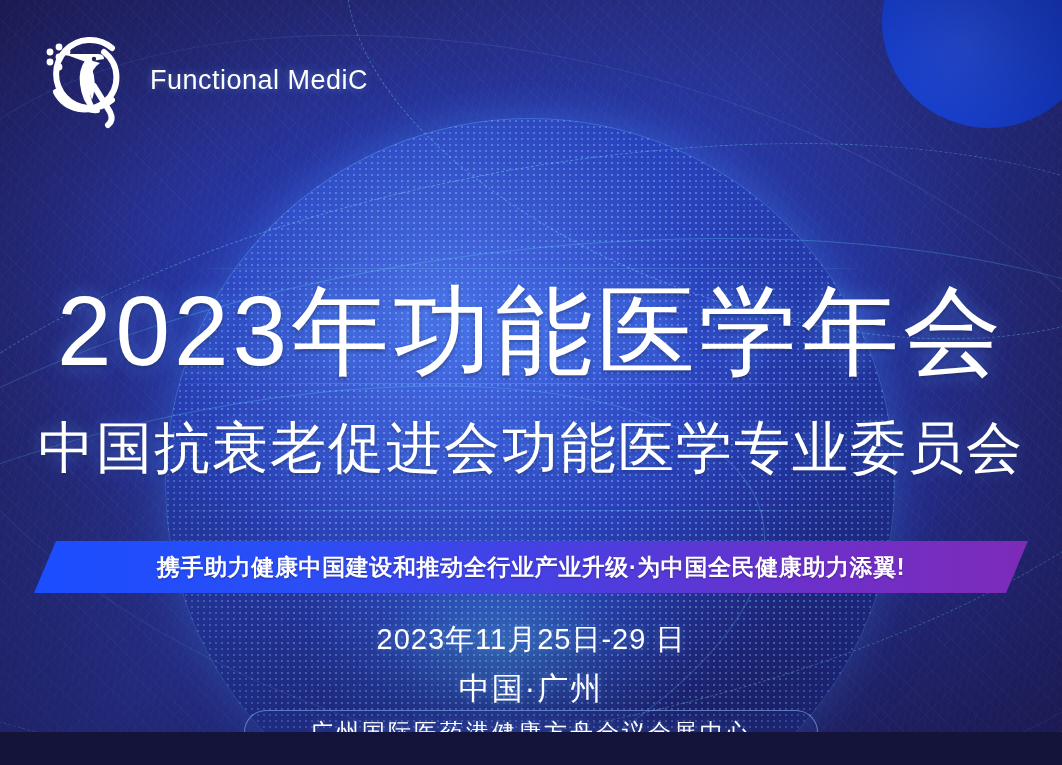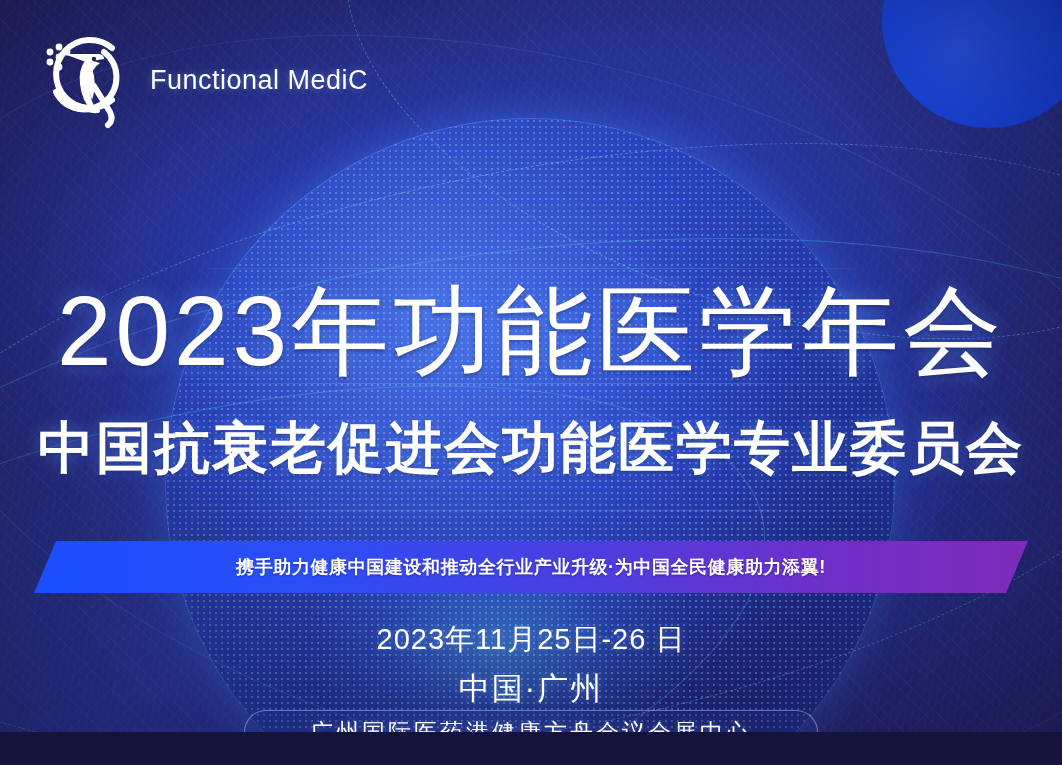--- a/index.html
+++ b/index.html
@@ -103,36 +103,36 @@
 
   
   .headline{
     position:absolute;left:0;right:0;top:282px;text-align:center;
     color:#fff;font-size:98px;line-height:1;font-weight:400;letter-spacing:4px;
     text-shadow:0 0 18px rgba(90,150,255,.55), 0 2px 4px rgba(10,12,50,.5);
     white-space:nowrap;
   }
   .subhead{
     position:absolute;left:0;right:0;top:420px;text-align:center;
-    color:#fff;font-size:56px;line-height:1;font-weight:700;letter-spacing:2px;
+    color:#fff;font-size:56px;line-height:1;font-weight:400;letter-spacing:2px;
     text-shadow:0 0 14px rgba(90,150,255,.5), 0 2px 4px rgba(10,12,50,.45);
     white-space:nowrap;
   }
 
   
   .ribbon{
     position:absolute;left:34px;top:541px;width:994px;height:52px;
     background:linear-gradient(90deg,#1b4dff 0%, #2a4ef6 26%, #4b3ee0 55%, #6f2fc8 80%, #7d2bb8 100%);
     -webkit-clip-path:polygon(22px 0, 100% 0, calc(100% - 22px) 100%, 0 100%);
             clip-path:polygon(22px 0, 100% 0, calc(100% - 22px) 100%, 0 100%);
     display:flex;align-items:center;justify-content:center;
     box-shadow:0 4px 22px rgba(40,60,220,.35);
   }
   .ribbon-text{
-    color:#fff;font-size:18px;font-weight:700;letter-spacing:.6px;white-space:nowrap;
+    color:#fff;font-size:23px;font-weight:700;letter-spacing:.6px;white-space:nowrap;
     text-shadow:0 1px 2px rgba(20,10,60,.35);
   }
 
   
   .date-line{
     position:absolute;left:0;right:0;top:620px;text-align:center;
     color:#fff;font-size:29px;font-weight:400;letter-spacing:1px;
     text-shadow:0 0 10px rgba(120,170,255,.45);
   }
   .city-line{
@@ -206,19 +206,19 @@
     </div>
   </div>
 
   <div class="headline">2023年功能医学年会</div>
   <div class="subhead">中国抗衰老促进会功能医学专业委员会</div>
 
   <div class="ribbon">
     <span class="ribbon-text">携手助力健康中国建设和推动全行业产业升级·为中国全民健康助力添翼!</span>
   </div>
 
-  <div class="date-line">2023年11月25日-26 日</div>
+  <div class="date-line">2023年11月25日-29 日</div>
   <div class="city-line">中国·广州</div>
   <div class="venue-pill">
     <span class="venue-text">广州国际医药港健康方舟会议会展中心</span>
   </div>
 
 </div>
 
 </body></html>

